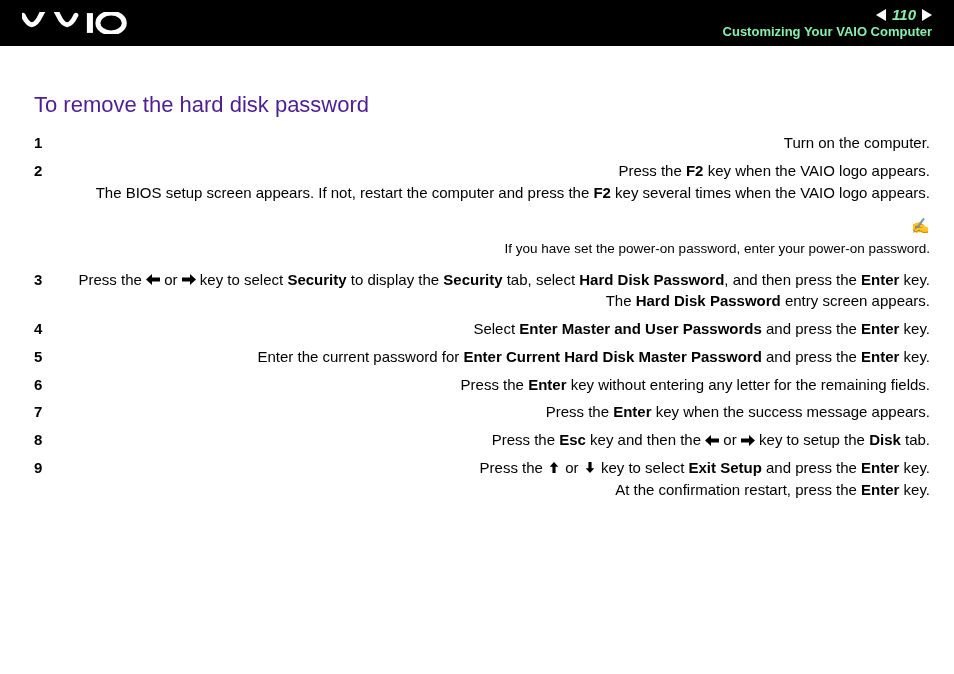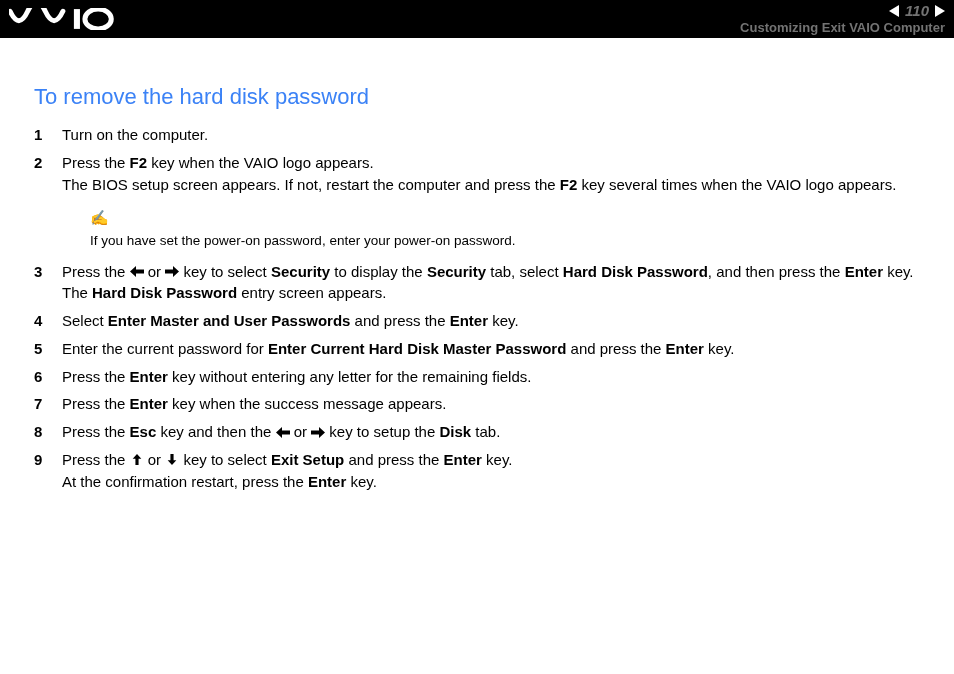--- a/index.html
+++ b/index.html
@@ -6,26 +6,26 @@
   body {
     width: 954px;
     height: 674px;
     font-family: Arial, Helvetica, sans-serif;
     background: #fff;
     color: #000;
     overflow: hidden;
   }
   .header {
     background: #000;
-    color: #737373;
-    height: 38px;
+    color: #86efac;
+    height: 46px;
     display: flex;
     align-items: center;
     justify-content: space-between;
-    padding: 0 9px;
+    padding: 0 22px;
   }
   .logo {
     display: flex;
     align-items: center;
     height: 100%;
   }
   .logo svg { height: 22px; fill: #fff; }
   .header-right {
     text-align: right;
     line-height: 1.25;
@@ -44,36 +44,37 @@
     border-top: 6px solid transparent;
     border-bottom: 6px solid transparent;
   }
   .tri-left { border-right: 10px solid #fff; }
   .tri-right { border-left: 10px solid #fff; }
   .section { font-weight: bold; font-size: 13px; }
   .content {
     padding: 46px 24px 0 34px;
   }
   .title {
-    color: #3b82f6;
+    color: #4c1d95;
     font-size: 22px;
     font-weight: normal;
     margin-bottom: 14px;
   }
   ol.steps {
     list-style: none;
     counter-reset: step;
   }
   ol.steps > li {
     counter-increment: step;
     position: relative;
     padding-left: 28px;
     font-size: 15px;
     line-height: 1.45;
     margin-bottom: 6px;
+    text-align: right;
   }
   ol.steps > li::before {
     content: counter(step);
     position: absolute;
     left: 0;
     top: 0;
     font-weight: bold;
   }
   .note {
     margin: 12px 0 10px 28px;
@@ -106,21 +107,21 @@
       <rect x="118" y="2" width="11" height="36" fill="#fff"></rect>
       <ellipse cx="162" cy="20" rx="24" ry="18" stroke="#fff" stroke-width="9" fill="none"></ellipse>
     </svg>
   </div>
   <div class="header-right">
     <div class="pager">
       <span class="tri-left"></span>
       <span>110</span>
       <span class="tri-right"></span>
     </div>
-    <div class="section">Customizing Exit VAIO Computer</div>
+    <div class="section">Customizing Your VAIO Computer</div>
   </div>
 </div>
 
 <div class="content">
   <div class="title">To remove the hard disk password</div>
 
   <ol class="steps">
 
     <li><span>Turn on the computer.</span></li>
 

